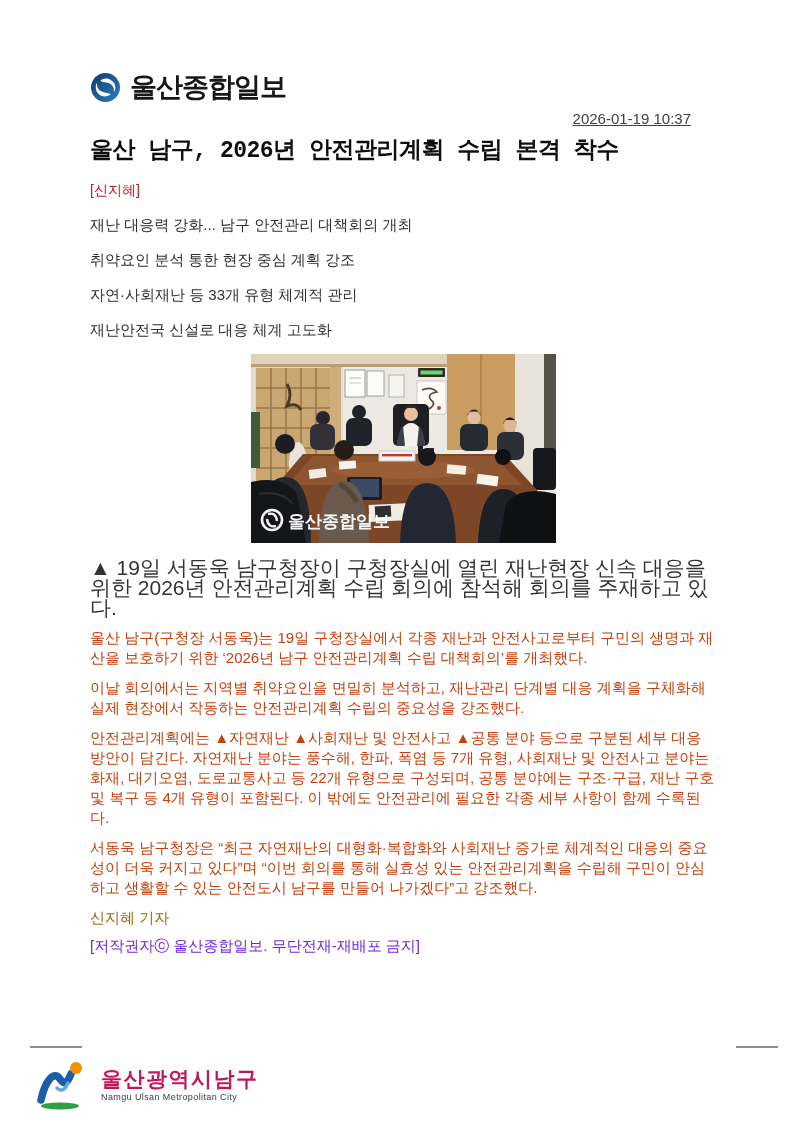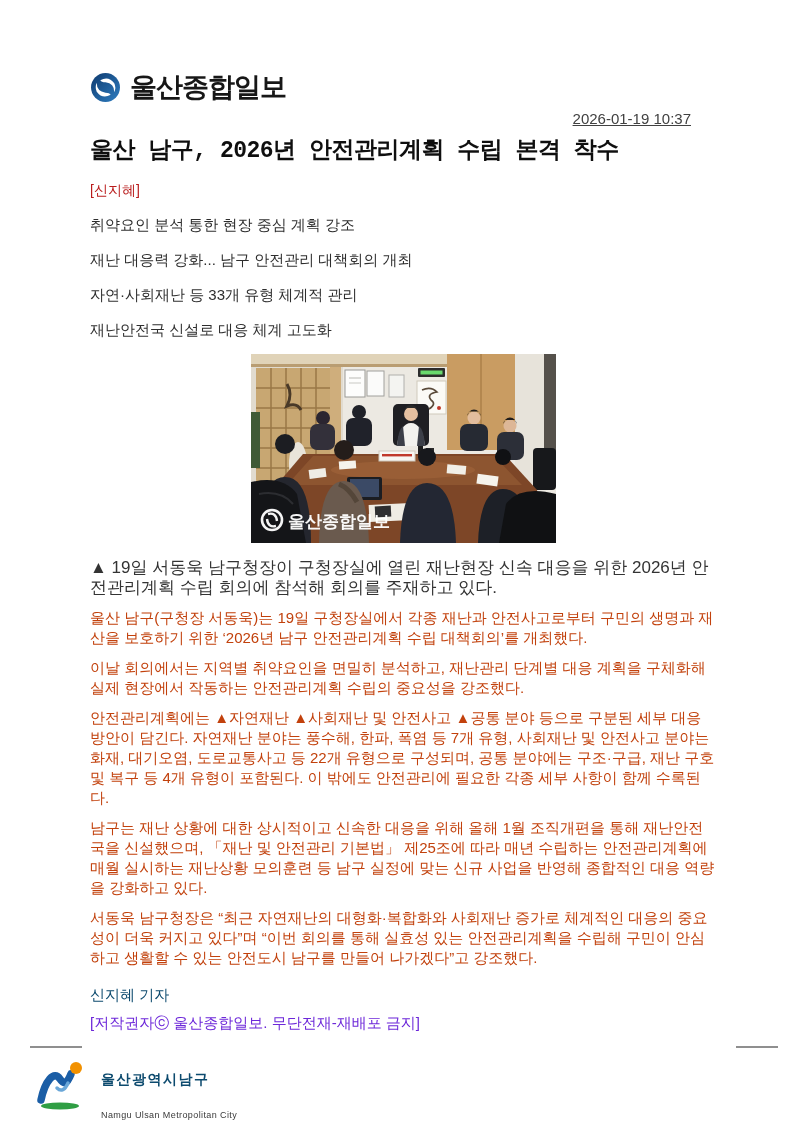--- a/index.html
+++ b/index.html
@@ -16,34 +16,34 @@
   .date { text-align:right; padding-right:26px; font-size:15px; color:#414141; margin-top:6px; line-height:18px;text-decoration:underline; }
 
   .headline { font-size:23px; line-height:28px; font-weight:bold; color:#0f0f0f; margin-top:9px; letter-spacing:-0.5px;font-family:Liberation Mono, monospace; }
 
   .byline { font-size:14px; color:#b91c1c; margin-top:17px; line-height:17px; }
   .subhead { font-size:15px; color:#2e2e2e; margin-top:16px; line-height:19px; }
 
   .photo-wrap { width:305px; margin:15px auto 0 auto; }
   .photo-wrap svg { display:block; }
 
-  .caption { font-size:17px; color:#333; line-height:20px; margin-top:15px; }
+  .caption { font-size:21px; color:#333; line-height:20px; margin-top:15px; }
   .para { font-size:15px; color:#c2410c; line-height:20px; margin-top:10px; }
-  .reporter { font-size:15px; color:#0c4a6e; line-height:20px; margin-top:17px; }
+  .reporter { font-size:15px; color:#a16207; line-height:20px; margin-top:10px; }
   .copyright { font-size:15px; color:#6d28d9; line-height:20px; margin-top:8px; }
 
   .divider-seg { position:absolute; height:2px; background:#8f8f8f; top:1046px; }
   .divider-left { left:30px; width:52px; }
   .divider-right { left:736px; width:42px; }
 
   .footer-logo { position:absolute; left:33px; top:1059px; display:flex; align-items:flex-start; gap:10px; }
   .org-mark { width:58px; height:52px; flex:0 0 auto; }
   .org-text { margin-top:9px; }
-  .org-name { font-size:14px; font-weight:bold; color:#0c4a6e; letter-spacing:1.5px; line-height:22px; }
-  .org-en { font-size:9px; color:#3a3a3a; margin-top:20px; letter-spacing:0.4px; }
+  .org-name { font-size:21px; font-weight:bold; color:#be185d; letter-spacing:1.5px; line-height:22px; }
+  .org-en { font-size:9px; color:#3a3a3a; margin-top:2px; letter-spacing:0.4px; }
 </style>
 </head>
 <body>
 
 <div class="content">
 
   <div class="logo-row">
     <svg class="logo-icon" viewBox="0 0 30 30">
       <defs>
         <linearGradient id="lg" x1="0" y1="0" x2="1" y2="1">
@@ -56,22 +56,22 @@
       <path d="M20 22 Q12 26.5 6.5 19 Q4.5 15 6.5 10.5 Q6.5 19 15 20 Q19 20 20 22 Z" fill="#fff"></path>
     </svg>
     <span class="logo-text">울산종합일보</span>
   </div>
 
   <div class="date">2026-01-19 10:37</div>
 
   <h1 class="headline" style="margin:9px 0 0 0;">울산 남구, 2026년 안전관리계획 수립 본격 착수</h1>
 
   <div class="byline">[신지혜]</div>
+  <div class="subhead">재난 대응력 강화... 남구 안전관리 대책회의 개최</div>
   <div class="subhead">취약요인 분석 통한 현장 중심 계획 강조</div>
-  <div class="subhead">재난 대응력 강화... 남구 안전관리 대책회의 개최</div>
   <div class="subhead">자연·사회재난 등 33개 유형 체계적 관리</div>
   <div class="subhead">재난안전국 신설로 대응 체계 고도화</div>
 
   <div class="photo-wrap">
     <svg width="305" height="189" viewBox="0 0 305 189">
 
       <rect width="305" height="189" fill="#ece9e2"></rect>
       <rect x="0" y="0" width="92" height="148" fill="#e1dbcf"></rect>
       <rect x="0" y="0" width="232" height="11" fill="#e0d3b8"></rect>
       <rect x="0" y="10" width="232" height="3" fill="#b99d72"></rect>
@@ -169,21 +169,20 @@
         <path d="M25 172 q-8 2 -9 -7" stroke="#ffffff" stroke-width="2.4" fill="none"></path>
         <text x="37" y="173" font-size="17" font-weight="bold" fill="#ffffff" font-family="Liberation Sans, sans-serif">울산종합일보</text>
       </g>
     </svg>
   </div>
 
   <div class="caption">▲ 19일 서동욱 남구청장이 구청장실에 열린 재난현장 신속 대응을 위한 2026년 안전관리계획 수립 회의에 참석해 회의를 주재하고 있다.</div>
   <div class="para">울산 남구(구청장 서동욱)는 19일 구청장실에서 각종 재난과 안전사고로부터 구민의 생명과 재산을 보호하기 위한 ‘2026년 남구 안전관리계획 수립 대책회의’를 개최했다.</div>
   <div class="para">이날 회의에서는 지역별 취약요인을 면밀히 분석하고, 재난관리 단계별 대응 계획을 구체화해 실제 현장에서 작동하는 안전관리계획 수립의 중요성을 강조했다.</div>
   <div class="para">안전관리계획에는 ▲자연재난 ▲사회재난 및 안전사고 ▲공통 분야 등으로 구분된 세부 대응 방안이 담긴다. 자연재난 분야는 풍수해, 한파, 폭염 등 7개 유형, 사회재난 및 안전사고 분야는 화재, 대기오염, 도로교통사고 등 22개 유형으로 구성되며, 공통 분야에는 구조·구급, 재난 구호 및 복구 등 4개 유형이 포함된다. 이 밖에도 안전관리에 필요한 각종 세부 사항이 함께 수록된다.</div>
-  <div class="para">남구는 재난 상황에 대한 상시적이고 신속한 대응을 위해 올해 1월 조직개편을 통해 재난안전국을 신설했으며, 「재난 및 안전관리 기본법」 제25조에 따라 매년 수립하는 안전관리계획에 매월 실시하는 재난상황 모의훈련 등 남구 실정에 맞는 신규 사업을 반영해 종합적인 대응 역량을 강화하고 있다.</div>
   <div class="para">서동욱 남구청장은 “최근 자연재난의 대형화·복합화와 사회재난 증가로 체계적인 대응의 중요성이 더욱 커지고 있다”며 “이번 회의를 통해 실효성 있는 안전관리계획을 수립해 구민이 안심하고 생활할 수 있는 안전도시 남구를 만들어 나가겠다”고 강조했다.</div>
   <div class="reporter">신지혜 기자</div>
   <div class="copyright">[저작권자ⓒ 울산종합일보. 무단전재-재배포 금지]</div>
 </div>
 
 <div class="divider-seg divider-left"></div>
 <div class="divider-seg divider-right"></div>
 
 <div class="footer-logo">
   <svg class="org-mark" viewBox="0 0 58 52">

